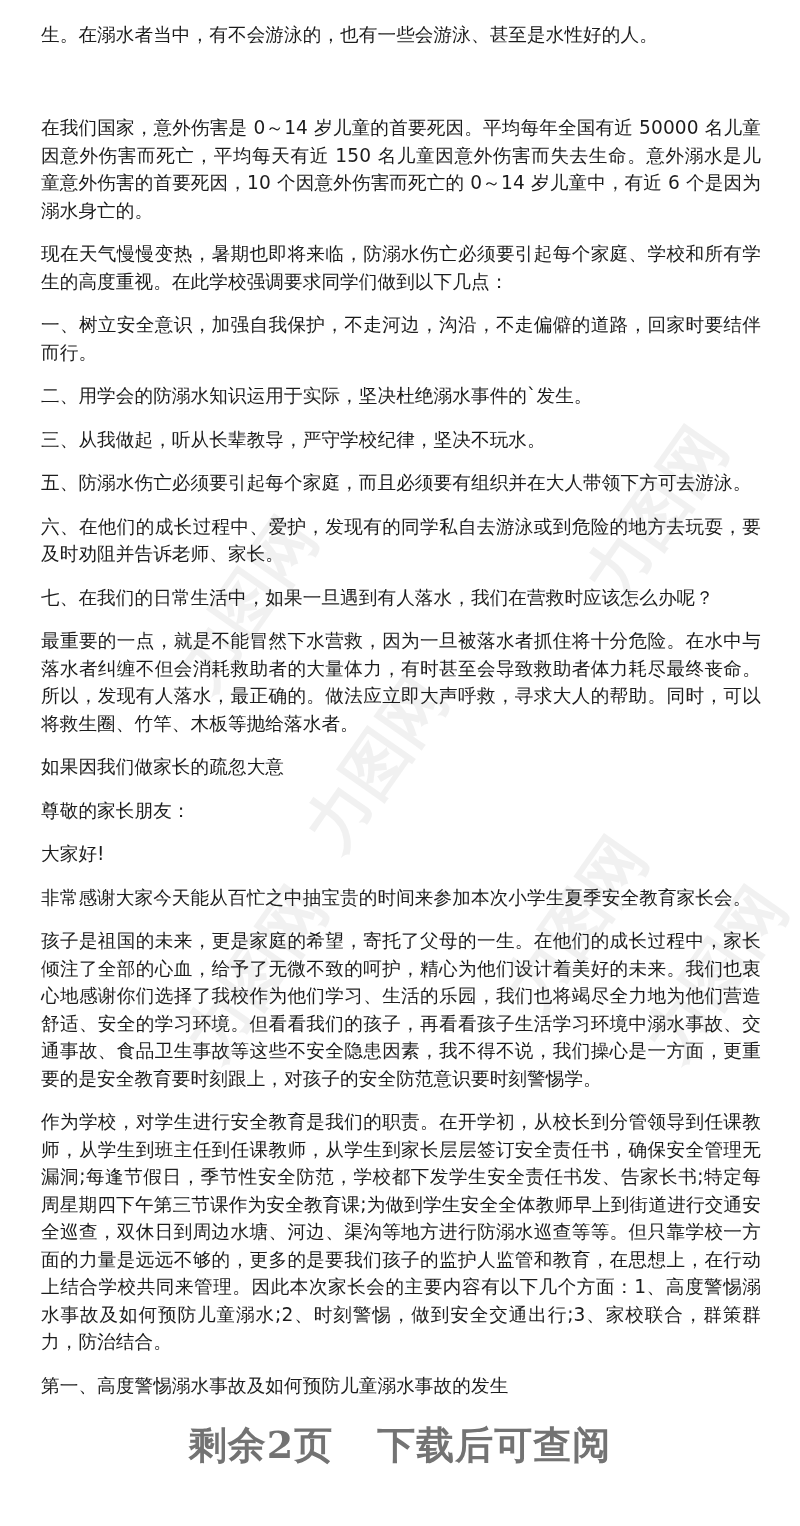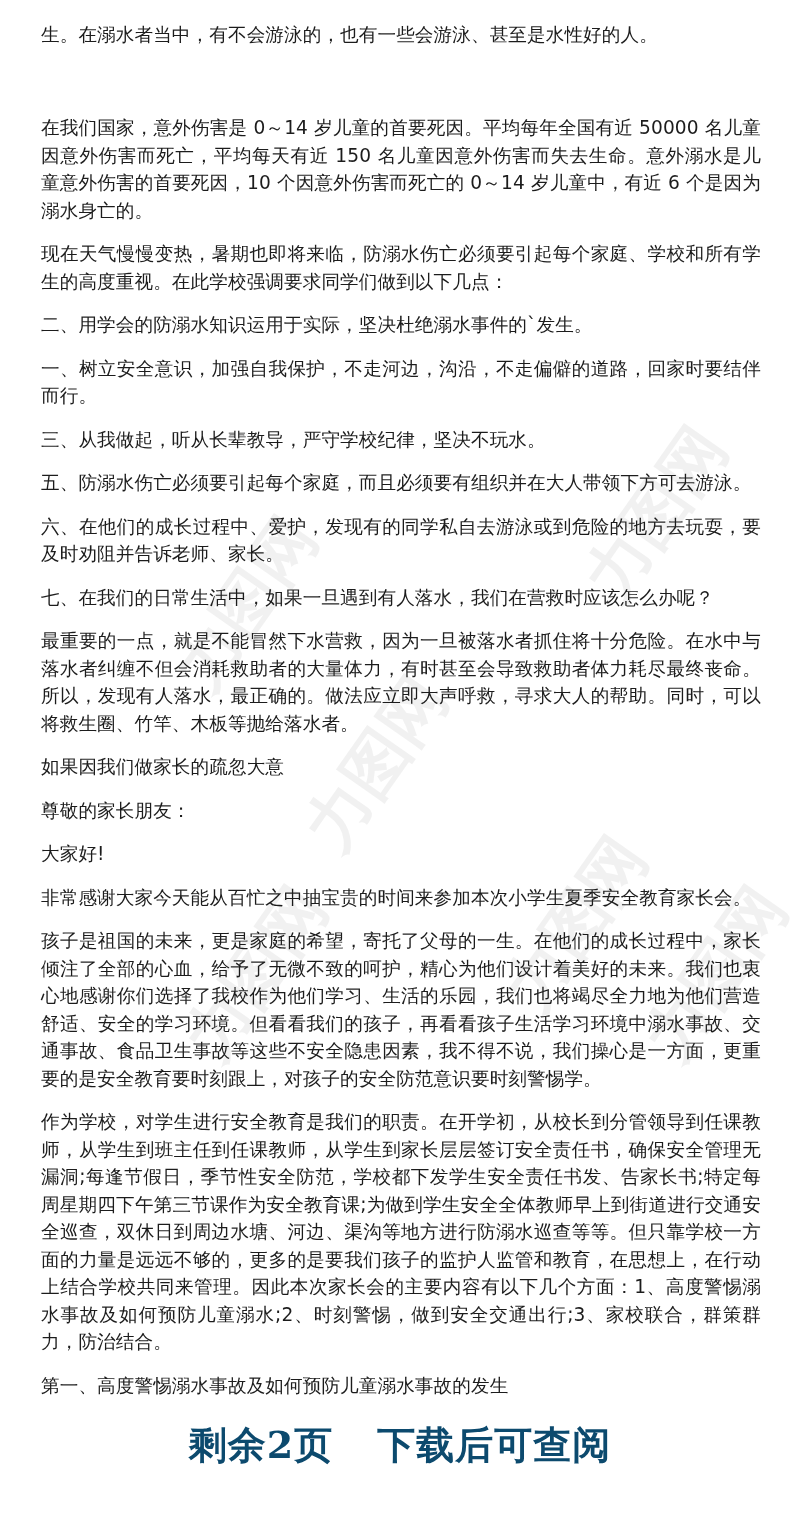--- a/index.html
+++ b/index.html
@@ -47,21 +47,21 @@
       font-family: "DejaVu Sans", sans-serif;
     }
     .footer-notice {
       position: absolute;
       left: 0;
       top: 1420px;
       width: 800px;
       text-align: center;
       font-size: 38px;
       font-weight: bold;
-      color: #0c4a6e;
+      color: #737373;
       letter-spacing: 1px;
       font-family: "DejaVu Serif", "Liberation Serif", serif;
     }
     .footer-notice .gap {
       display: inline-block;
       width: 44px;
     }
   </style>
 </head>
 <body>
@@ -75,22 +75,22 @@
   <div class="watermark" style="left:160px; top:930px;">力图网</div>
   <div class="watermark" style="left:620px; top:930px;">力图网</div>
 
   <div class="block" style="top:5px;">
     <p class="para">生。在溺水者当中，有不会游泳的，也有一些会游泳、甚至是水性好的人。</p>
   </div>
 
   <div class="block" style="top:98px;">
     <p class="para">在我们国家，意外伤害是 0～14 岁儿童的首要死因。平均每年全国有近 50000 名儿童因意外伤害而死亡，平均每天有近 150 名儿童因意外伤害而失去生命。意外溺水是儿童意外伤害的首要死因，10 个因意外伤害而死亡的 0～14 岁儿童中，有近 6 个是因为溺水身亡的。</p>
     <p class="para">现在天气慢慢变热，暑期也即将来临，防溺水伤亡必须要引起每个家庭、学校和所有学生的高度重视。在此学校强调要求同学们做到以下几点：</p>
+    <p class="para">一、树立安全意识，加强自我保护，不走河边，沟沿，不走偏僻的道路，回家时要结伴而行。</p>
     <p class="para">二、用学会的防溺水知识运用于实际，坚决杜绝溺水事件的`发生。</p>
-    <p class="para">一、树立安全意识，加强自我保护，不走河边，沟沿，不走偏僻的道路，回家时要结伴而行。</p>
     <p class="para">三、从我做起，听从长辈教导，严守学校纪律，坚决不玩水。</p>
     <p class="para">五、防溺水伤亡必须要引起每个家庭，而且必须要有组织并在大人带领下方可去游泳。</p>
     <p class="para">六、在他们的成长过程中、爱护，发现有的同学私自去游泳或到危险的地方去玩耍，要及时劝阻并告诉老师、家长。</p>
     <p class="para">七、在我们的日常生活中，如果一旦遇到有人落水，我们在营救时应该怎么办呢？</p>
     <p class="para">最重要的一点，就是不能冒然下水营救，因为一旦被落水者抓住将十分危险。在水中与落水者纠缠不但会消耗救助者的大量体力，有时甚至会导致救助者体力耗尽最终丧命。所以，发现有人落水，最正确的。做法应立即大声呼救，寻求大人的帮助。同时，可以将救生圈、竹竿、木板等抛给落水者。</p>
     <p class="para">如果因我们做家长的疏忽大意</p>
     <p class="para">尊敬的家长朋友：</p>
     <p class="para">大家好!</p>
     <p class="para">非常感谢大家今天能从百忙之中抽宝贵的时间来参加本次小学生夏季安全教育家长会。</p>
     <p class="para">孩子是祖国的未来，更是家庭的希望，寄托了父母的一生。在他们的成长过程中，家长倾注了全部的心血，给予了无微不致的呵护，精心为他们设计着美好的未来。我们也衷心地感谢你们选择了我校作为他们学习、生活的乐园，我们也将竭尽全力地为他们营造舒适、安全的学习环境。但看看我们的孩子，再看看孩子生活学习环境中溺水事故、交通事故、食品卫生事故等这些不安全隐患因素，我不得不说，我们操心是一方面，更重要的是安全教育要时刻跟上，对孩子的安全防范意识要时刻警惕学。</p>

